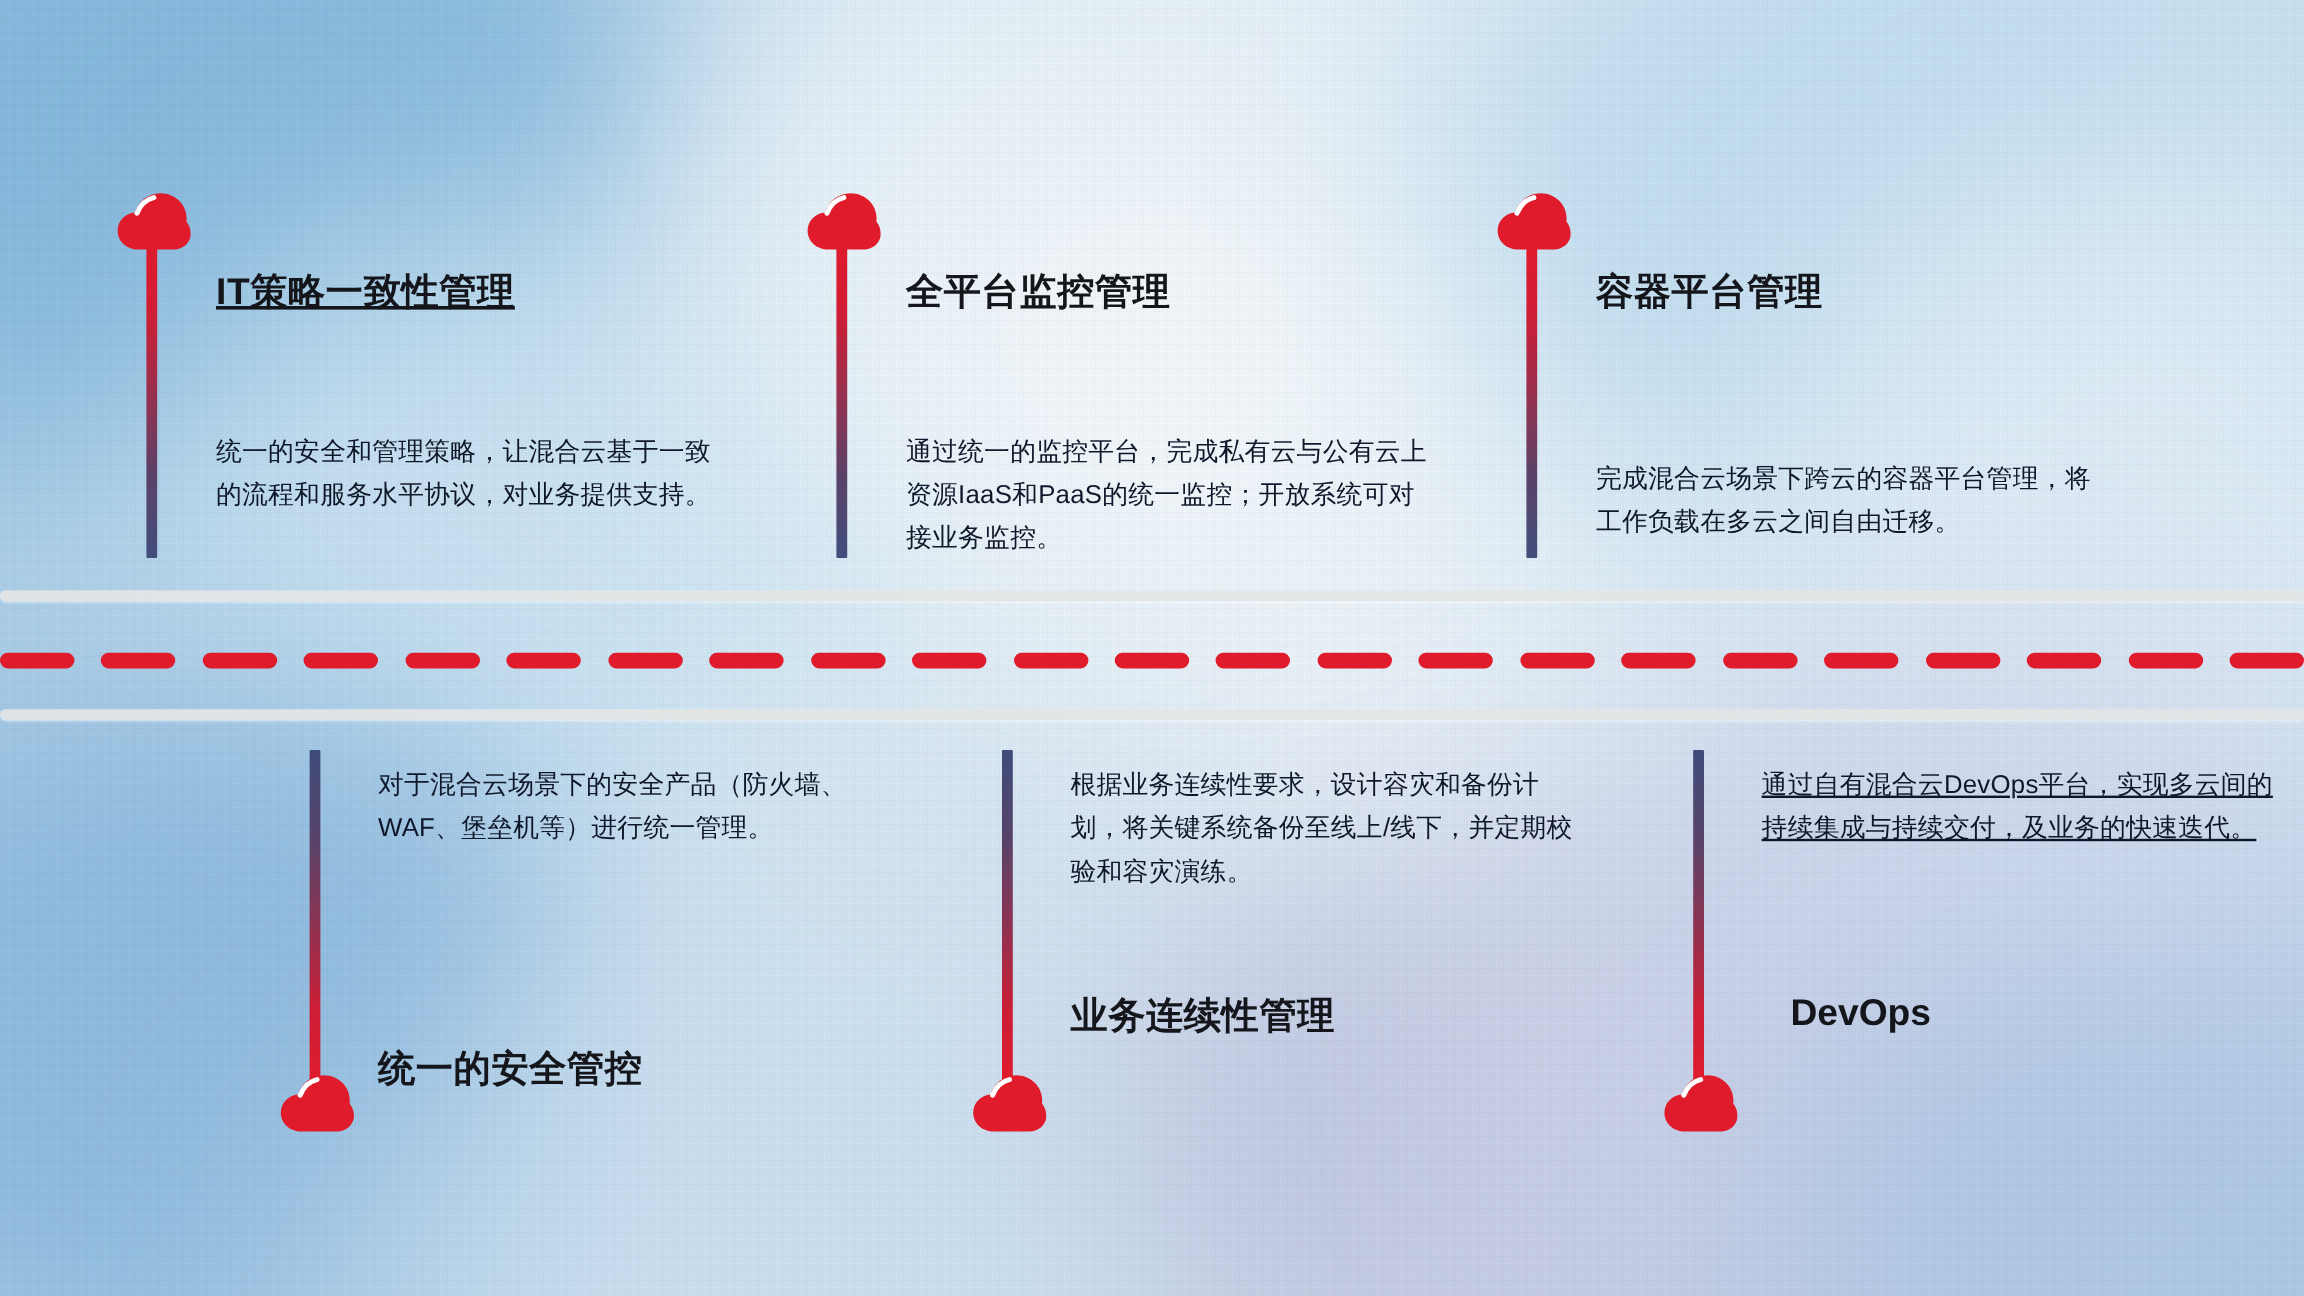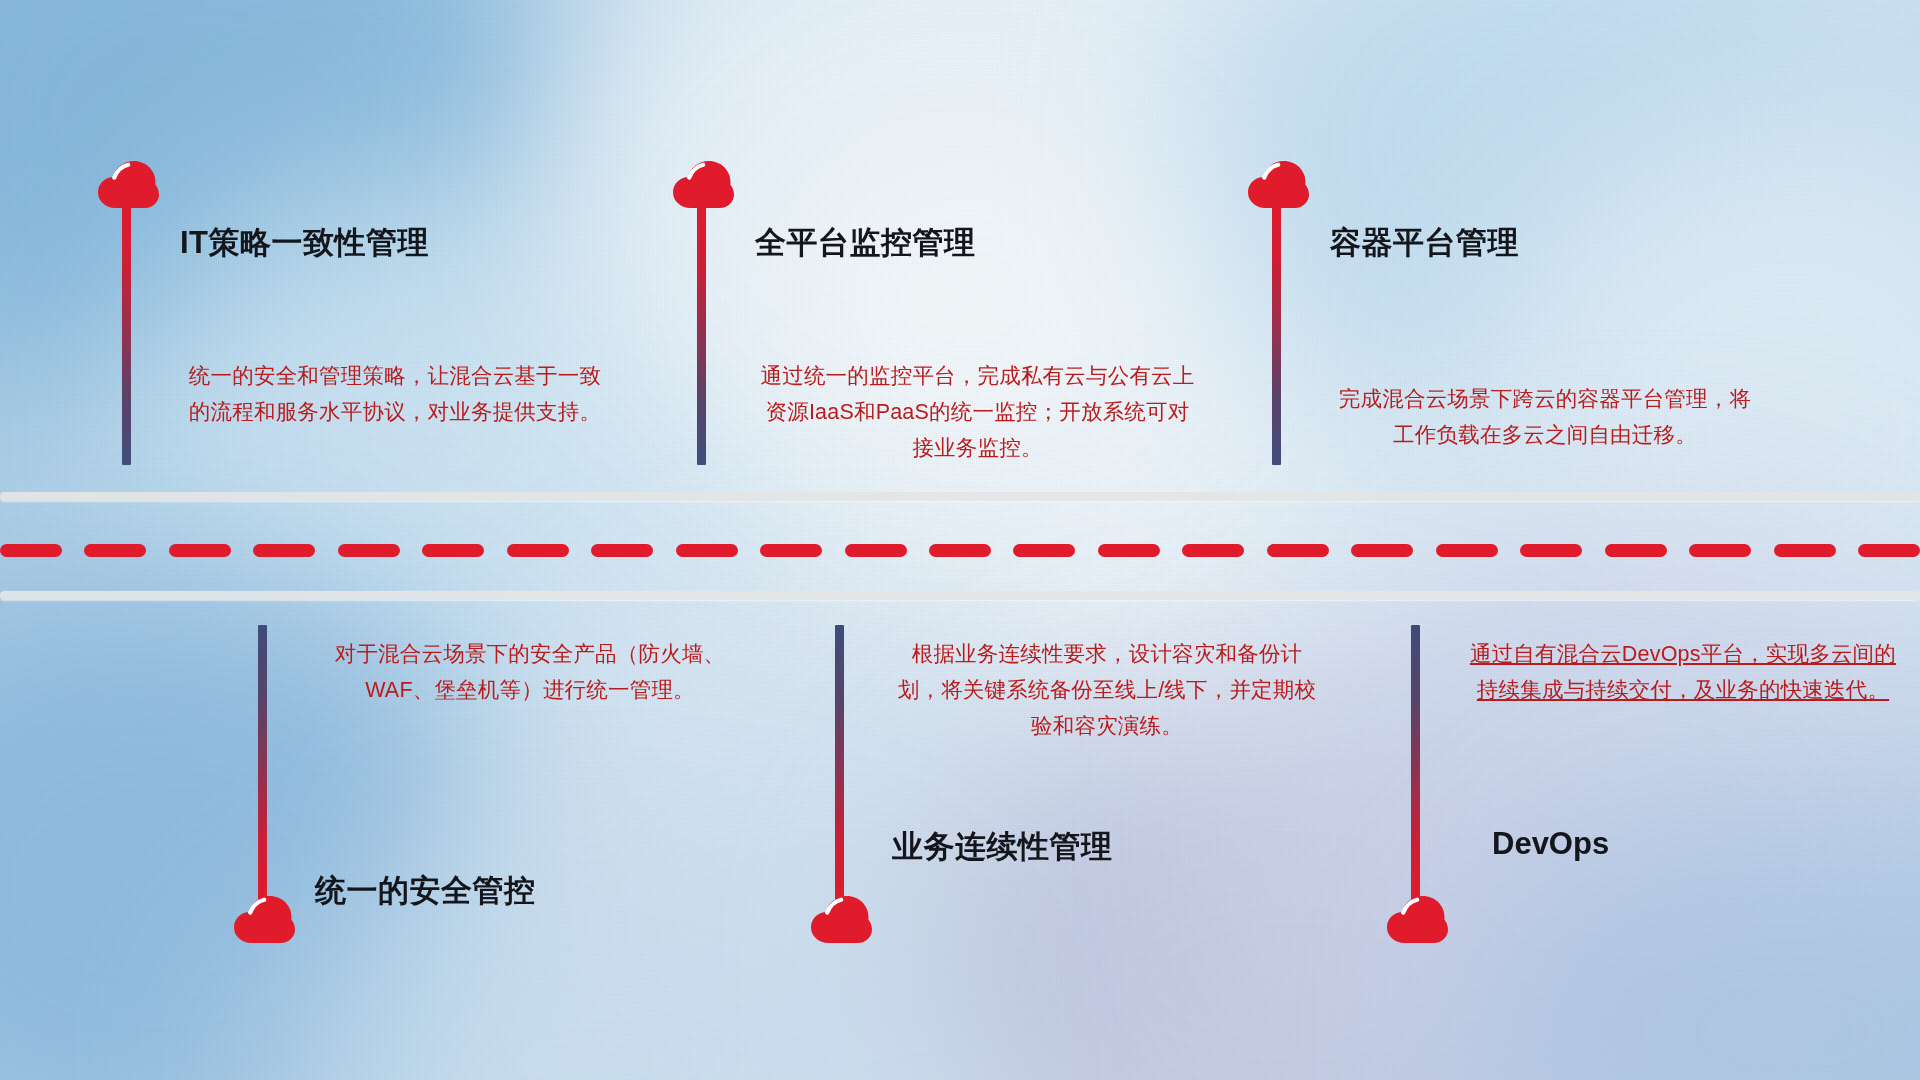--- a/index.html
+++ b/index.html
@@ -71,24 +71,23 @@
     letter-spacing:.5px;
     white-space:nowrap;
   }
   .title.latin{ letter-spacing:0px;margin-left:24px; }
 
   
   .body{
     position:absolute;
     font-size:21.5px;
     line-height:36px;
-    color:#b91c1c;
+    color:#0f172a;
     width:420px;
     letter-spacing:.2px;
-    text-align:center;
   }
 
   
   .rule{
     position:absolute; left:0; width:1920px; height:9px;
     background:#e4e6e6; border-radius:5px; opacity:.92;
     box-shadow:0 1px 2px rgba(255,255,255,.6);
   }
   .dashline{
     position:absolute; left:0; width:1920px; height:13px;
@@ -121,21 +120,21 @@
 <div id="stage">
 
   <div class="col">
     <div class="cloud" style="left:97px; top:158px;">
       <svg viewBox="0 0 62 52">
           <path d="M18.5 50C8.3 50 1 43 1 34.3 1 26.2 7.4 19.6 15.6 19.1 18.2 9.9 26.6 3 36.8 3c12 0 21.7 9.3 21.7 20.8 0 .9-.1 1.9-.2 2.8C60.6 29.4 62 33 62 36.8 62 44 55.7 50 47.8 50Z" fill="#e01b2c"></path>
           <path d="M17.2 19.6c3-7.4 8.6-11.7 14-12.9" fill="none" stroke="#ffffff" stroke-width="4.2" stroke-linecap="round"></path>
         </svg>
     </div>
     <div class="stem down" style="left:122px; top:200px; height:265px;"></div>
-    <div class="title" style="left:180px; top:222px;">IT策略一致性管理</div>
+    <div class="title" style="left:180px; top:222px;text-decoration:underline;">IT策略一致性管理</div>
     <div class="body" style="left:180px; top:358px; width:430px;">统一的安全和管理策略，让混合云基于一致的流程和服务水平协议，对业务提供支持。</div>
   </div>
 
   <div class="col">
     <div class="cloud" style="left:672px; top:158px;">
       <svg viewBox="0 0 62 52">
           <path d="M18.5 50C8.3 50 1 43 1 34.3 1 26.2 7.4 19.6 15.6 19.1 18.2 9.9 26.6 3 36.8 3c12 0 21.7 9.3 21.7 20.8 0 .9-.1 1.9-.2 2.8C60.6 29.4 62 33 62 36.8 62 44 55.7 50 47.8 50Z" fill="#e01b2c"></path>
           <path d="M17.2 19.6c3-7.4 8.6-11.7 14-12.9" fill="none" stroke="#ffffff" stroke-width="4.2" stroke-linecap="round"></path>
         </svg>
     </div>

